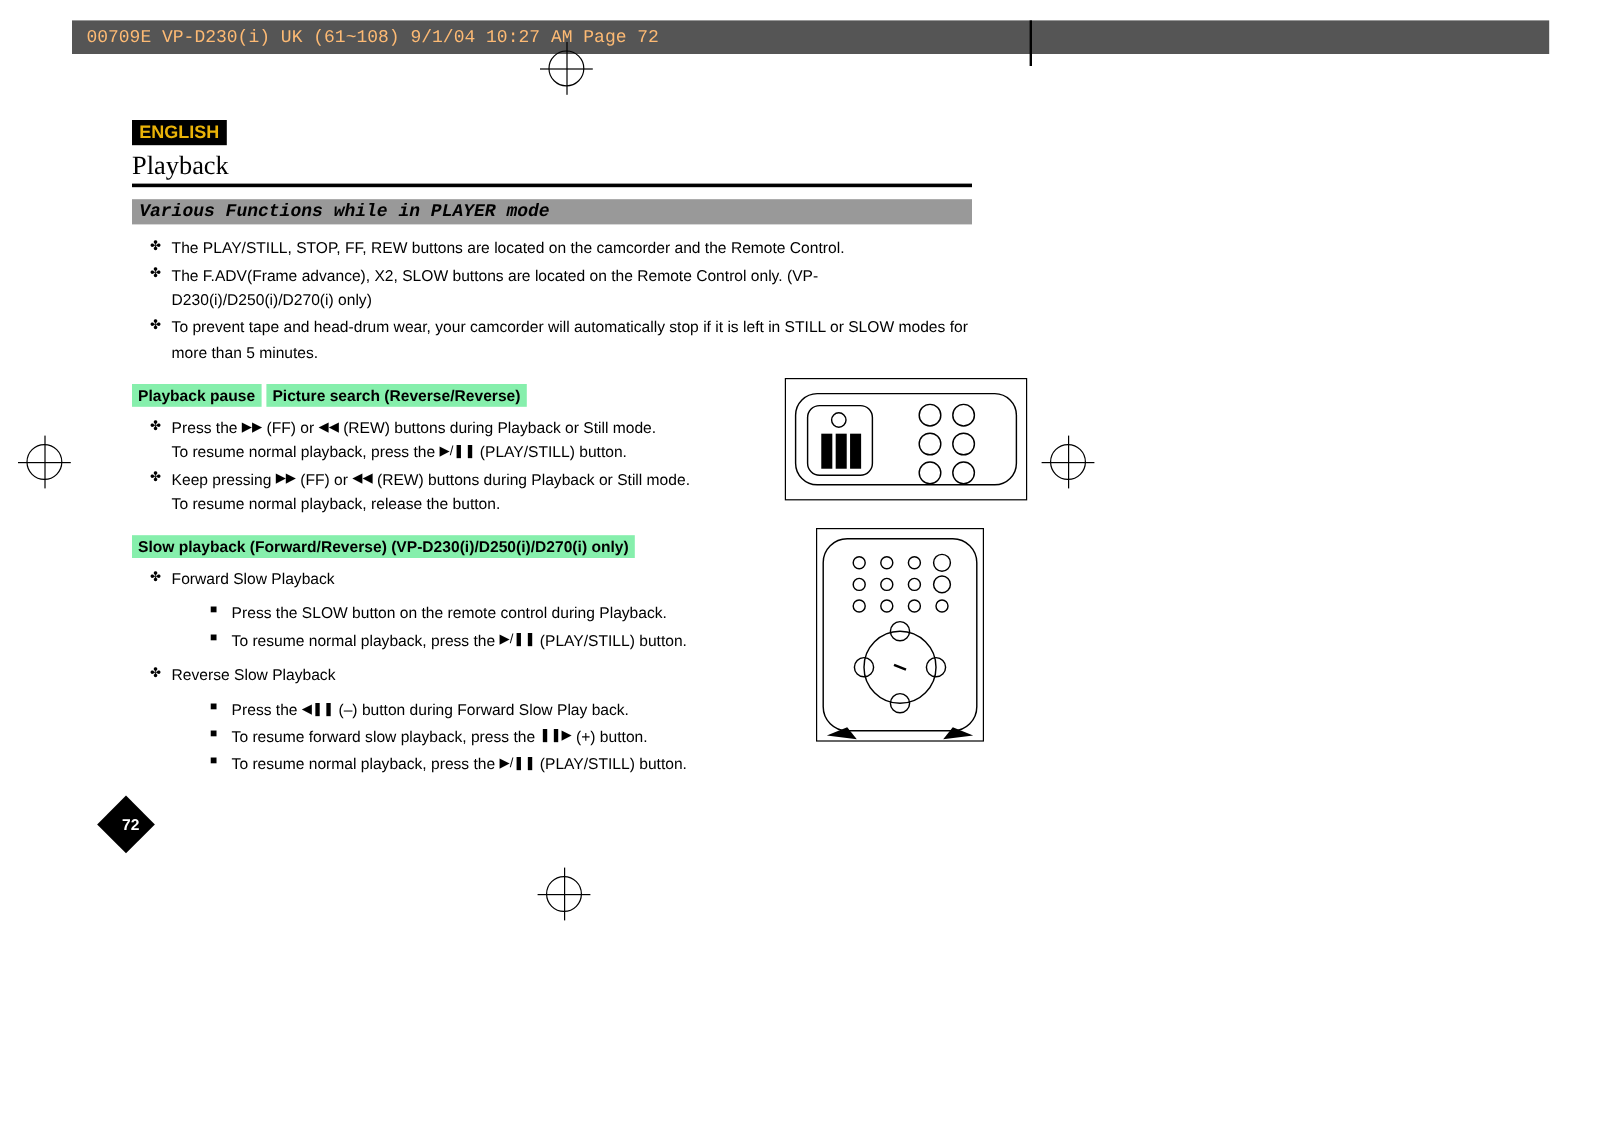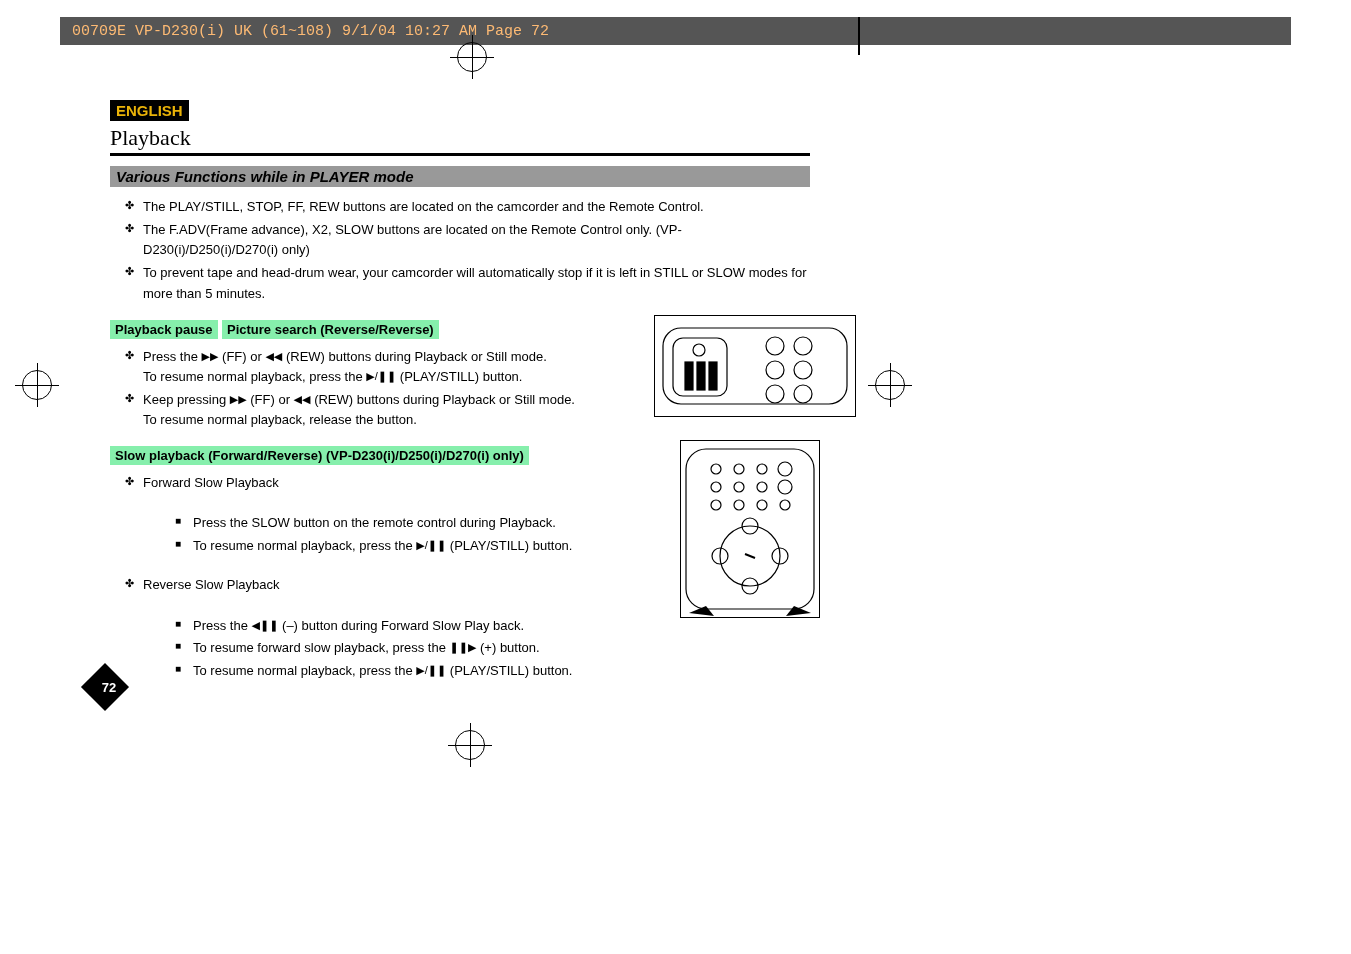--- a/index.html
+++ b/index.html
@@ -65,36 +65,36 @@
       margin: 4px 0 2px 0;
     }
     .title-rule {
       height: 3px;
       background: #000;
       margin-bottom: 10px;
     }
     .section-bar {
       background: #999;
       padding: 2px 6px;
-      font-family: Liberation Sans, sans-serif;
+      font-family: Liberation Mono, monospace;
       font-style: italic;
       font-weight: bold;
       font-size: 15px;
       margin-bottom: 10px;
     }
     .bullet-list {
       list-style: none;
       padding-left: 15px;
       margin: 0 0 16px 0;
       font-size: 13px;
       line-height: 1.55;
     }
     .bullet-list li { position: relative; padding-left: 18px; margin-bottom: 3px; }
     .bullet-list li::before { content: '✤'; position: absolute; left: 0; top: 0; font-size: 11px; }
-    .sq-list { list-style: none; padding-left: 32px; margin: 20px 0; font-size: 13px; line-height: 1.5; }
+    .sq-list { list-style: none; padding-left: 32px; margin: 8px 0; font-size: 13px; line-height: 1.5; }
     .sq-list li { position: relative; padding-left: 18px; margin-bottom: 3px; }
     .sq-list li::before { content: '■'; position: absolute; left: 0; top: 0; font-size: 10px; }
     .sub-heading {
       background: #86efac;
       font-weight: bold;
       font-size: 13px;
       padding: 2px 5px;
       display: inline-block;
       margin-bottom: 8px;
     }

